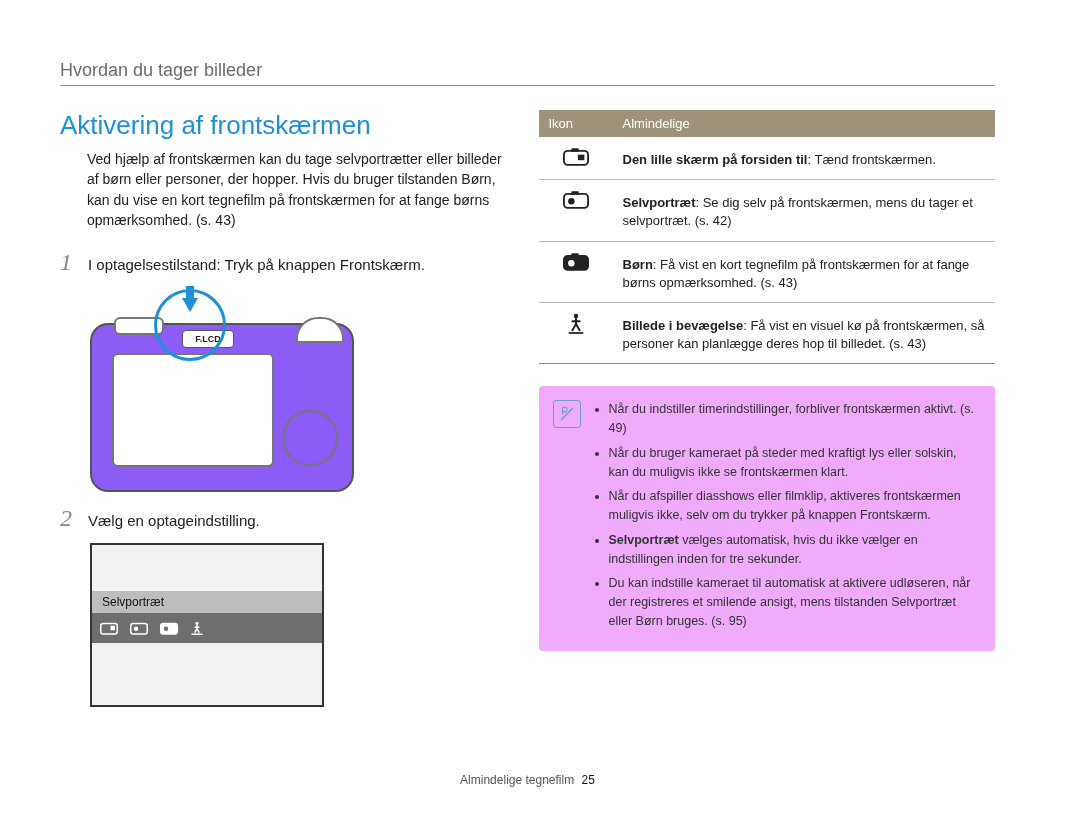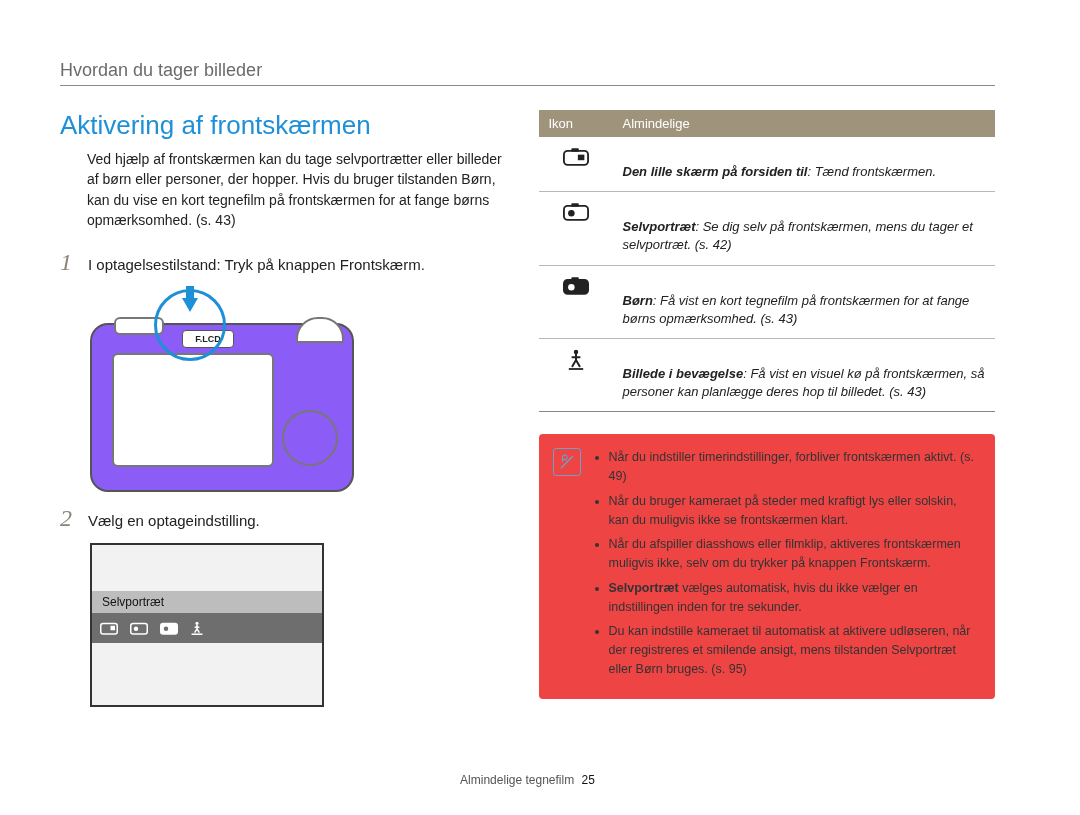--- a/index.html
+++ b/index.html
@@ -196,38 +196,37 @@
     background: #a0937c;
     color: #fff;
     font-weight: 400;
     text-align: left;
     padding: 6px 10px;
     font-size: 13px;
   }
   .tbl thead th:first-child { width: 54px; }
   .tbl tbody td {
     border-bottom: 1px solid #b8b8b8;
-    padding: 26px 10px 10px 10px;
+    padding: 14px 10px 10px 10px;
     vertical-align: top;
     line-height: 1.4;
-    font-style: italic;
   }
   .tbl tbody tr:last-child td { border-bottom: 1px solid #888; }
   .icon-cell {
     text-align: center;
     padding-top: 10px !important;
   }
   .icon-cell svg { display:block; margin: 0 auto; }
   .b { font-weight: bold; }
   
   .note {
     margin-top: 22px;
     display: flex;
     gap: 12px;
-    background: #ef4444;
+    background: #f0abfc;
     border-radius: 4px;
     padding: 14px 16px 14px 14px;
     font-size: 12.5px;
     line-height: 1.5;
     color: #333;
   }
   .note-icon {
     flex: 0 0 26px;
     height: 26px;
     border: 1.5px solid #6aa0c9;

